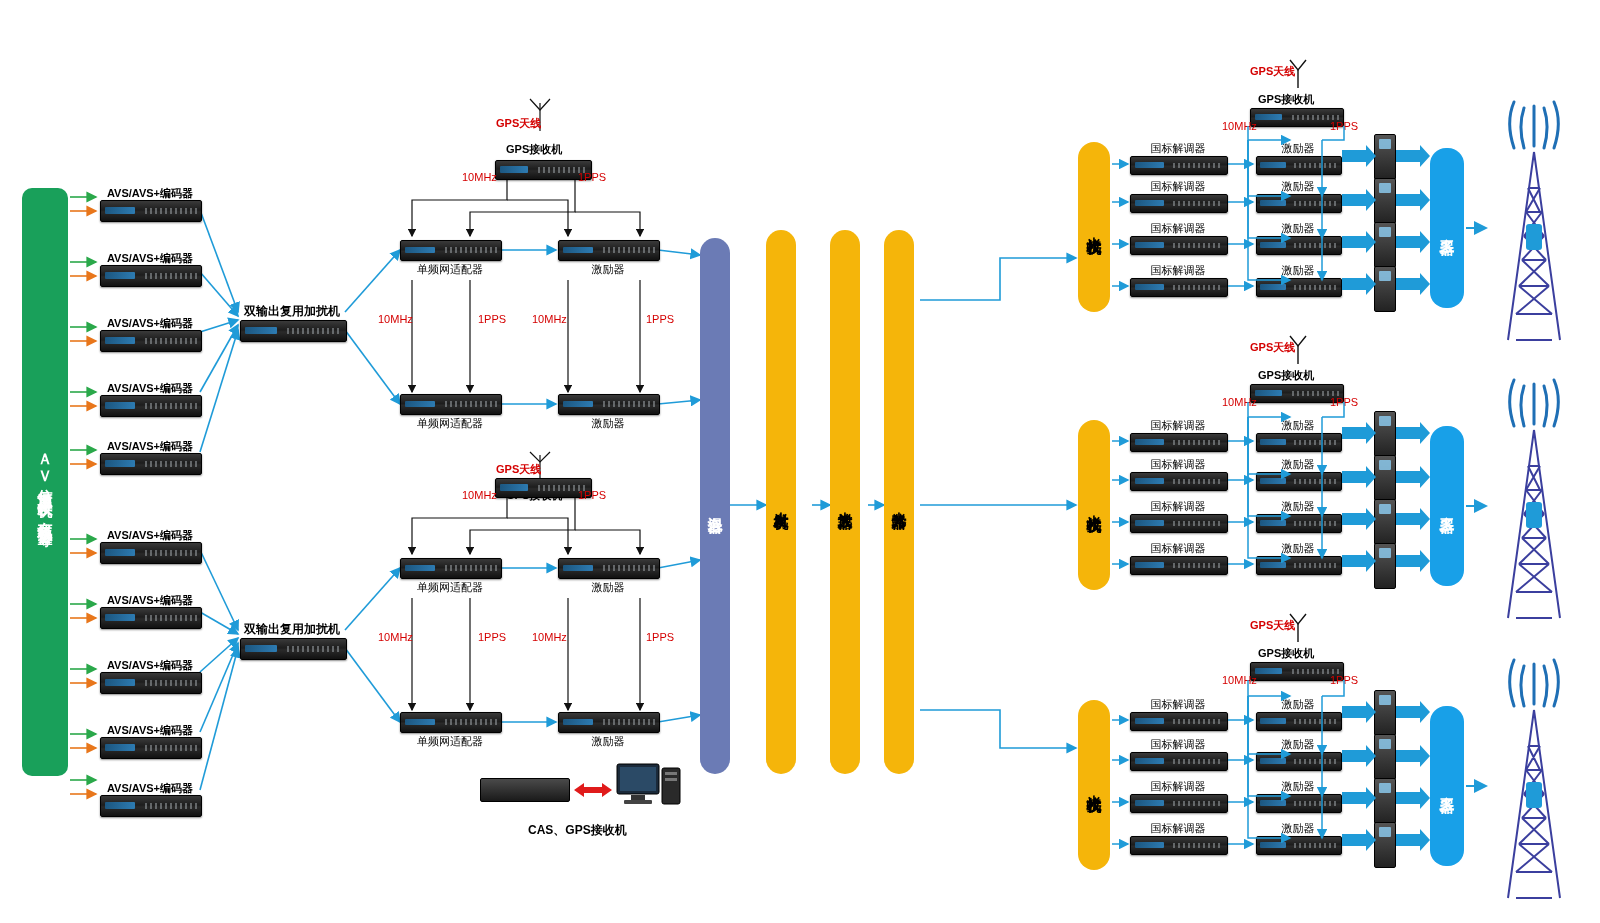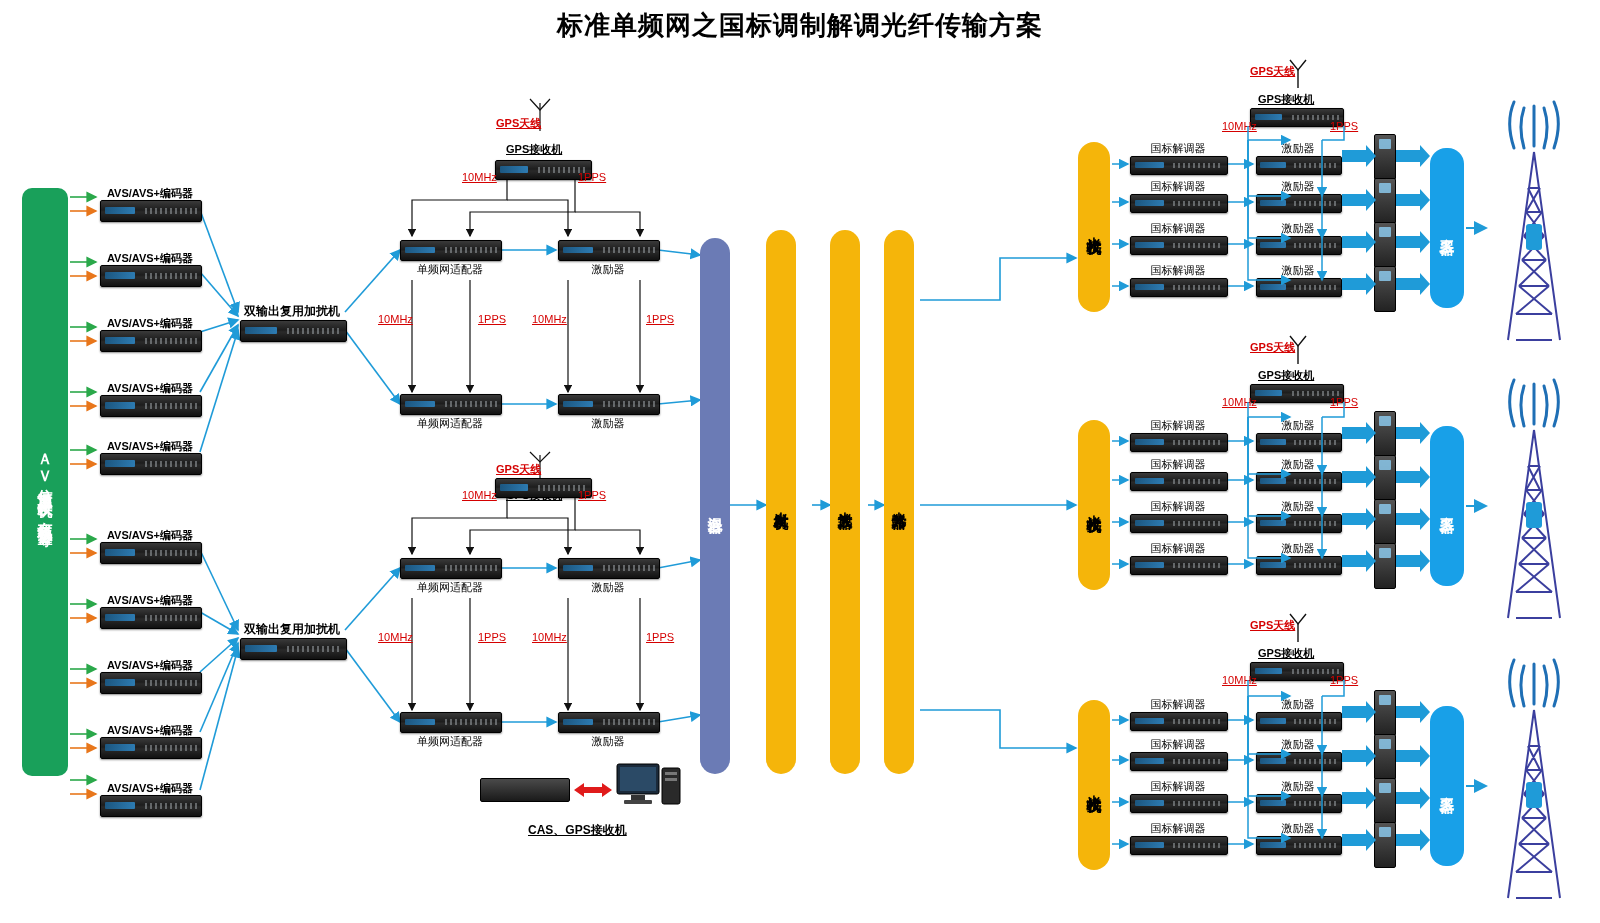--- a/index.html
+++ b/index.html
@@ -47,41 +47,40 @@
   
   .pill{
     position:absolute;background:#f5b50a;border-radius:16px;
     color:#000;font-size:15px;font-weight:bold;display:flex;
     align-items:center;justify-content:center;
     writing-mode:vertical-rl;text-orientation:upright;line-height:20px;letter-spacing:1px;
   }
   .pill.blue{background:#18a0e8;color:#fff;}
   .pill.mix{background:#6b7bb5;color:#fff;}
   
-  .lbl{position:absolute;font-size:11px;color:#000;white-space:nowrap;text-decoration:underline;}
+  .lbl{position:absolute;font-size:11px;color:#000;white-space:nowrap;}
   .lbl.red{color:#d40000;}
   .lbl.b{font-weight:bold;}
   svg.wires{position:absolute;left:0;top:0;width:1600px;height:923px;pointer-events:none;}
   .tower{position:absolute;}
   .amp{
     position:absolute;background:linear-gradient(180deg,#555,#222);
     border:1px solid #000;border-radius:2px;
   }
   .amp::before{
     content:"";position:absolute;left:20%;top:10%;width:60%;height:22%;
     background:#8fd0f5;opacity:.8;border-radius:1px;
   }
   .switchbox{position:absolute;}
 </style>
 </head>
 <body>
 
 <div id="stage">
 
-  <div class="abs" id="title">标准单频网之国标调制解调光纤传输方案</div>
 
   <svg class="wires" viewBox="0 0 1600 923">
     <defs>
       <marker id="ah" markerWidth="7" markerHeight="7" refX="6" refY="3.5" orient="auto">
         <polygon points="0 0, 7 3.5, 0 7" fill="#1f9bd8"></polygon>
       </marker>
       <marker id="ahg" markerWidth="7" markerHeight="7" refX="6" refY="3.5" orient="auto">
         <polygon points="0 0, 7 3.5, 0 7" fill="#2aa84a"></polygon>
       </marker>
       <marker id="aho" markerWidth="7" markerHeight="7" refX="6" refY="3.5" orient="auto">

